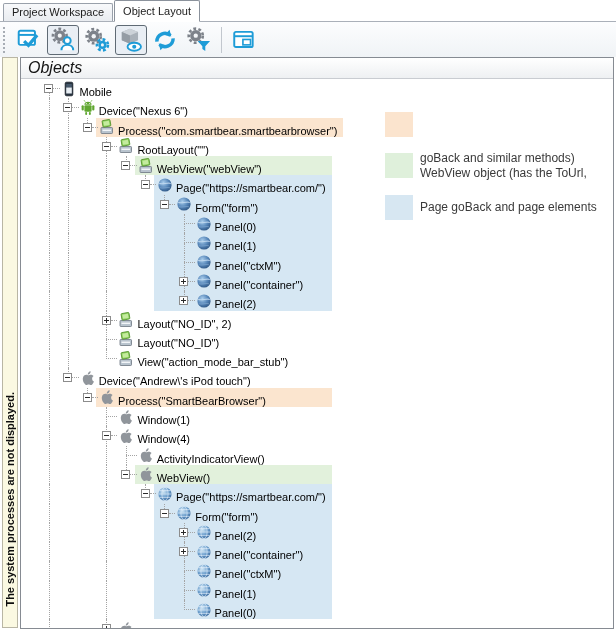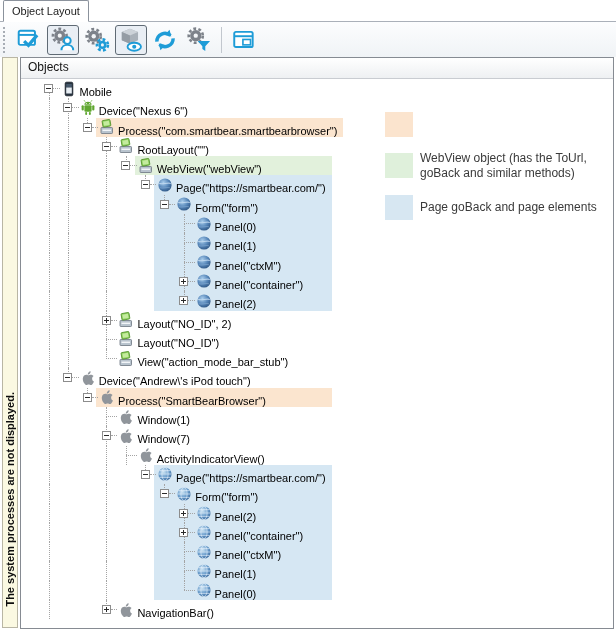--- a/index.html
+++ b/index.html
@@ -29,21 +29,21 @@
   #vstrip{position:absolute;left:2px;top:57px;width:16px;height:571px;background:#fbf9e2;
           border:1px solid #b9b6a4;box-sizing:border-box;display:flex;flex-direction:column;
           justify-content:flex-end;align-items:center;padding-bottom:20px;}
   #vstrip span{writing-mode:vertical-rl;transform:rotate(180deg);font-size:11px;font-weight:bold;
           color:#0d0d0d;white-space:nowrap;}
 
   
   #panel{position:absolute;left:20px;top:57px;width:594px;height:572px;border:1px solid #868b92;
          box-sizing:border-box;background:#fff;overflow:hidden;}
   #phead{height:20px;background:linear-gradient(#ffffff,#eef0f2);border-bottom:1px solid #c9ccd1;
-         font-size:12px;color:#141414;line-height:19px;padding-left:7px;}
+         font-size:16px;color:#141414;line-height:19px;padding-left:7px;font-style:italic;}
   #tree-rows{position:relative;}
   .trow{position:relative;height:19.3px;width:100%;}
   .hl{position:absolute;top:0;bottom:0;z-index:0;}
   .vln{position:absolute;width:0;border-left:1px dotted #a4a4a4;z-index:1;}
   .hln{position:absolute;height:0;border-top:1px dotted #a4a4a4;top:9px;z-index:1;}
   .expb{position:absolute;width:9px;height:9px;top:5px;background:#fff;border:1px solid #8c8c8c;
         box-sizing:border-box;z-index:3;}
   .expb::before{content:"";position:absolute;left:1px;right:1px;top:3px;height:1px;background:#2a2a2a;}
   .expb.plus::after{content:"";position:absolute;top:1px;bottom:1px;left:3px;width:1px;background:#2a2a2a;}
   .nico{position:absolute;top:1.5px;width:16px;height:16px;z-index:2;}
@@ -55,20 +55,21 @@
   .lsw{width:28px;height:25px;margin-right:7px;flex:0 0 auto;}
   .ltx{font-size:12px;line-height:14.5px;color:#3a3a3a;white-space:nowrap;}
   .ltx span{display:block;}
 </style>
 </head>
 <body>
 
 <div id="app">
 
   <div id="tabrow">
+    <div class="tab">Project Workspace</div>
     <div class="tab active">Object Layout</div>
   </div>
 
   <div id="toolbar">
     <div id="grip"></div>
 
   <div class="tbtn">
         <span>
           <svg viewBox="0 0 24 24">
             <rect x="2.5" y="3.5" width="15" height="13" rx="1.5" fill="#fff" stroke="#1e9cd7" stroke-width="1.8"></rect>
@@ -522,37 +523,54 @@
           <div class="hln" style="left: 89.9px; width: 6.5px;"></div>
           <div class="expb" style="left: 80.9px;"></div>
           <span class="nico" style="left: 97.4px;">
             <svg viewBox="0 0 16 16">
               <g fill="#90959b">
                 <path d="M9.9 3.6c.5-.6.85-1.45.72-2.3-.72.03-1.6.48-2.12 1.1-.47.55-.88 1.43-.73 2.27.8.06 1.62-.41 2.13-1.07z"></path>
                 <path d="M12.1 8.7c-.02-1.74 1.42-2.58 1.48-2.62-.8-1.18-2.06-1.34-2.51-1.36-1.07-.11-2.08.63-2.62.63-.54 0-1.37-.61-2.26-.6-1.16.02-2.23.68-2.83 1.72-1.2 2.09-.31 5.19.87 6.89.57.83 1.25 1.77 2.15 1.73.86-.03 1.19-.56 2.23-.56s1.33.56 2.24.54c.93-.02 1.52-.85 2.09-1.68.66-.97.93-1.9.94-1.95-.02-.01-1.8-.7-1.78-2.74z"></path>
               </g>
             </svg>
           </span>
-          <span class="nlab" style="left: 116.4px;">Window(7)</span>
+          <span class="nlab" style="left: 116.4px;">Window(4)</span>
         </div>
         <div class="trow">
           <div class="vln" style="left: 27.5px; top: 0px; height: 19.3px;"></div>
           <div class="vln" style="left: 85.4px; top: 0px; height: 19.3px;"></div>
           <div class="vln" style="left: 104.7px; top: 0px; height: 9.5px;"></div>
           <div class="vln" style="left: 104.7px; top: 9.5px; height: 9.8px;"></div>
           <div class="hln" style="left: 104.7px; width: 11px;"></div>
           <span class="nico" style="left: 116.7px;">
             <svg viewBox="0 0 16 16">
               <g fill="#90959b">
                 <path d="M9.9 3.6c.5-.6.85-1.45.72-2.3-.72.03-1.6.48-2.12 1.1-.47.55-.88 1.43-.73 2.27.8.06 1.62-.41 2.13-1.07z"></path>
                 <path d="M12.1 8.7c-.02-1.74 1.42-2.58 1.48-2.62-.8-1.18-2.06-1.34-2.51-1.36-1.07-.11-2.08.63-2.62.63-.54 0-1.37-.61-2.26-.6-1.16.02-2.23.68-2.83 1.72-1.2 2.09-.31 5.19.87 6.89.57.83 1.25 1.77 2.15 1.73.86-.03 1.19-.56 2.23-.56s1.33.56 2.24.54c.93-.02 1.52-.85 2.09-1.68.66-.97.93-1.9.94-1.95-.02-.01-1.8-.7-1.78-2.74z"></path>
               </g>
             </svg>
           </span>
           <span class="nlab" style="left: 135.7px;">ActivityIndicatorView()</span>
+        </div>
+        <div class="trow">
+          <div class="hl" style="left: 113.7px; width: 197.3px; background: rgb(226, 241, 220);"></div>
+          <div class="vln" style="left: 27.5px; top: 0px; height: 19.3px;"></div>
+          <div class="vln" style="left: 85.4px; top: 0px; height: 19.3px;"></div>
+          <div class="vln" style="left: 104.7px; top: 0px; height: 9.5px;"></div>
+          <div class="hln" style="left: 109.2px; width: 6.5px;"></div>
+          <div class="expb" style="left: 100.2px;"></div>
+          <span class="nico" style="left: 116.7px;">
+            <svg viewBox="0 0 16 16">
+              <g fill="#90959b">
+                <path d="M9.9 3.6c.5-.6.85-1.45.72-2.3-.72.03-1.6.48-2.12 1.1-.47.55-.88 1.43-.73 2.27.8.06 1.62-.41 2.13-1.07z"></path>
+                <path d="M12.1 8.7c-.02-1.74 1.42-2.58 1.48-2.62-.8-1.18-2.06-1.34-2.51-1.36-1.07-.11-2.08.63-2.62.63-.54 0-1.37-.61-2.26-.6-1.16.02-2.23.68-2.83 1.72-1.2 2.09-.31 5.19.87 6.89.57.83 1.25 1.77 2.15 1.73.86-.03 1.19-.56 2.23-.56s1.33.56 2.24.54c.93-.02 1.52-.85 2.09-1.68.66-.97.93-1.9.94-1.95-.02-.01-1.8-.7-1.78-2.74z"></path>
+              </g>
+            </svg>
+          </span>
+          <span class="nlab" style="left: 135.7px;">WebView()</span>
         </div>
         <div class="trow">
           <div class="hl" style="left: 133px; width: 178px; background: rgb(214, 231, 243);"></div>
           <div class="vln" style="left: 27.5px; top: 0px; height: 19.3px;"></div>
           <div class="vln" style="left: 85.4px; top: 0px; height: 19.3px;"></div>
           <div class="vln" style="left: 124px; top: 0px; height: 9.5px;"></div>
           <div class="hln" style="left: 128.5px; width: 6.5px;"></div>
           <div class="expb" style="left: 119.5px;"></div>
           <span class="nico" style="left: 136px;">
             <svg viewBox="0 0 16 16">
@@ -725,22 +743,22 @@
           <span class="nlab" style="left: 116.4px;">NavigationBar()</span>
         </div>
       </div>
 
     <div class="litem" style="top:54px">
       <span class="lsw" style="background: rgb(251, 228, 206);"></span>
     </div>
     <div class="litem" style="top:93px">
       <span class="lsw" style="background: rgb(223, 240, 219);"></span>
       <span class="ltx">
+        <span>goBack and similar methods)</span>
         <span>WebView object (has the ToUrl,</span>
-        <span>goBack and similar methods)</span>
       </span>
     </div>
     <div class="litem" style="top:137px">
       <span class="lsw" style="background: rgb(215, 231, 242);"></span>
       <span class="ltx">
           <span>Page goBack and page elements</span>
         </span>
     </div>
   </div>
 

